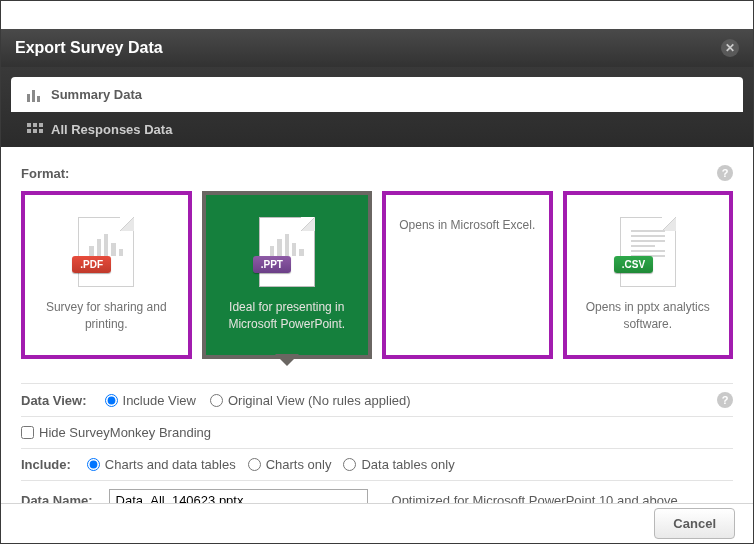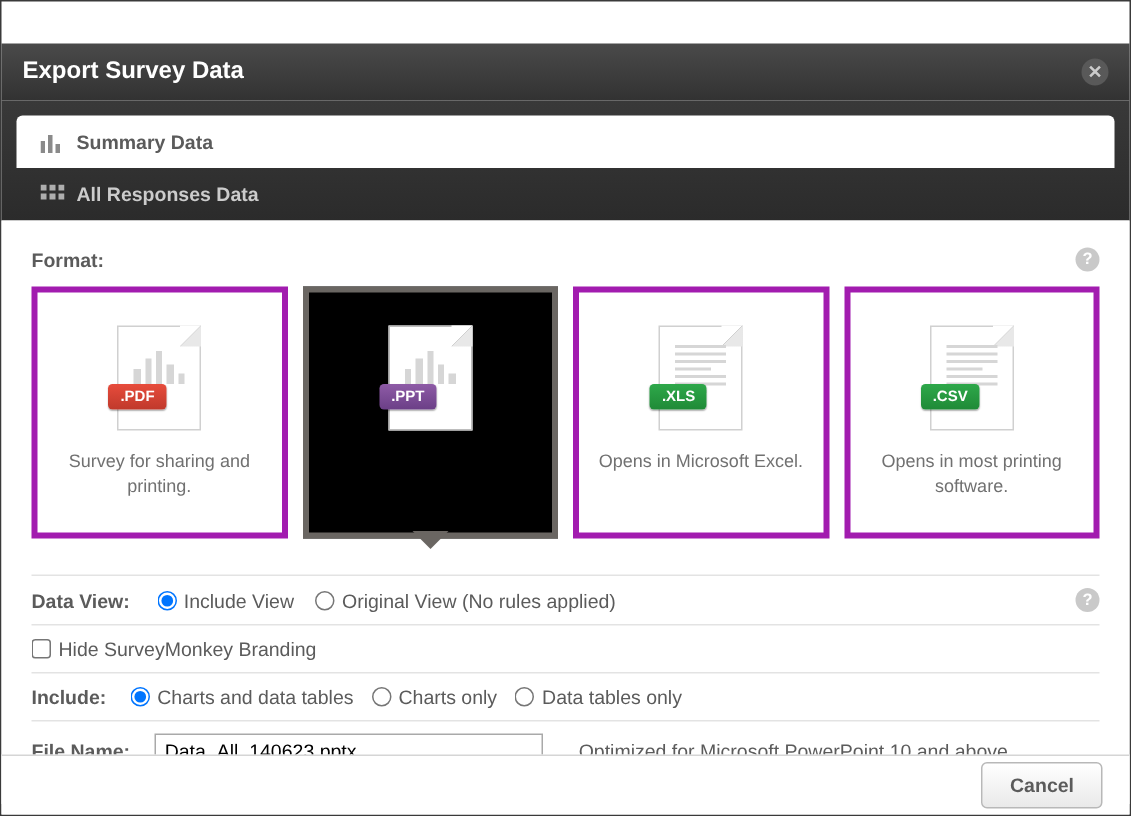--- a/index.html
+++ b/index.html
@@ -11,21 +11,21 @@
 .tabs-container { background: linear-gradient(#393939, #2b2b2b); padding: 10px 10px 0 10px; }
 .tabs { display: flex; gap: 0; flex-direction: column; }
 .tab { padding: 10px 16px; color: #ccc; cursor: pointer; display: flex; align-items: center; gap: 8px; border-top-left-radius: 4px; border-top-right-radius: 4px; font-size: 13px; font-weight: bold; }
 .tab.active { background: #fff; color: #5b5b5b; }
 .tab-icon { display: inline-flex; }
 .content { padding: 18px 20px 16px 20px; background: #fff; }
 .section-label { font-weight: bold; color: #5b5b5b; margin-bottom: 10px; display: flex; justify-content: space-between; align-items: center; }
 .help-icon { width: 16px; height: 16px; border-radius: 50%; background: #c9c9c9; color: #fff; font-size: 11px; display: flex; align-items: center; justify-content: center; font-weight: bold; cursor: pointer; }
 .format-cards { display: flex; gap: 10px; margin-bottom: 24px; }
 .format-card { flex: 1; border: 4px solid #a21caf; background: #fff; padding: 22px 10px 14px 10px; text-align: center; cursor: pointer; position: relative; min-height: 168px; display: flex; flex-direction: column; align-items: center; }
-.format-card.selected { background: #000000; border-color: #6a6662; color: #fff; }
+.format-card.selected { background: #15803d; border-color: #6a6662; color: #fff; }
 .format-card.selected::after { content: ''; position: absolute; bottom: -11px; left: 50%; transform: translateX(-50%); width: 0; height: 0; border-left: 12px solid transparent; border-right: 12px solid transparent; border-top: 12px solid #6a6662; }
 .file-icon { width: 56px; height: 70px; position: relative; margin-bottom: 12px; }
 .file-page { width: 56px; height: 70px; background: #fff; border: 1px solid #d0d0d0; position: relative; }
 .file-page::before { content: ''; position: absolute; top: -1px; right: -1px; width: 14px; height: 14px; background: linear-gradient(135deg, #fff 0 48%, #d0d0d0 50%, #e8e8e8 52% 100%); }
 .format-card.selected .file-page { border-color: #bdbdbd; }
 .file-inner-bars { position: absolute; top: 14px; left: 10px; right: 10px; display: flex; align-items: flex-end; gap: 3px; height: 24px; }
 .file-inner-bars span { background: #d6d6d6; width: 5px; }
 .file-inner-lines { position: absolute; top: 12px; left: 10px; right: 10px; }
 .file-inner-lines div { height: 2px; background: #d6d6d6; margin-bottom: 3px; }
 .file-badge { position: absolute; bottom: 14px; left: -6px; padding: 3px 8px; border-radius: 3px; color: #fff; font-size: 10px; font-weight: bold; box-shadow: 0 1px 1px rgba(0,0,0,0.3); }
@@ -116,56 +116,43 @@
             <div class="file-inner-bars">
                 <span style="height:40%"></span>
                 <span style="height:70%"></span>
                 <span style="height:90%"></span>
                 <span style="height:55%"></span>
                 <span style="height:30%"></span>
               </div>
           </div>
           <div class="file-badge badge-ppt">.PPT</div>
         </div>
+        <div class="card-desc">Ideal for presenting in Microsoft PowerPoint.</div>
       </div>
 
       <div class="format-card">
-        <div class="file-icon">
-          <div class="file-page">
-            <div class="file-inner-lines">
-                <div></div>
-                <div></div>
-                <div></div>
-                <div style="width:70%"></div>
-                <div></div>
-                <div></div>
-                <div style="width:60%"></div>
-              </div>
-          </div>
-          <div class="file-badge badge-xls">.XLS</div>
-        </div>
         <div class="card-desc">Opens in Microsoft Excel.</div>
       </div>
 
       <div class="format-card">
         <div class="file-icon">
           <div class="file-page">
             <div class="file-inner-lines">
                 <div></div>
                 <div></div>
                 <div></div>
                 <div style="width:70%"></div>
                 <div></div>
                 <div></div>
                 <div style="width:60%"></div>
               </div>
           </div>
           <div class="file-badge badge-csv">.CSV</div>
         </div>
-        <div class="card-desc">Opens in most printing software.</div>
+        <div class="card-desc">Opens in pptx analytics software.</div>
       </div>
 
     </div>
 
     <div class="row row-with-help">
       <div style="display:flex; align-items:center; gap:14px;">
         <span class="row-label">Data View:</span>
         <label class="radio-opt">
           <input type="radio" name="dataview" checked="" style="">
           <span>Include View</span>
@@ -195,21 +182,21 @@
         <input type="radio" name="include" style="">
         <span>Charts only</span>
       </label>
       <label class="radio-opt">
         <input type="radio" name="include" style="">
         <span>Data tables only</span>
       </label>
     </div>
 
     <div class="row" style="border-bottom:none;">
-      <span class="row-label">File Name:</span>
+      <span class="row-label">Data Name:</span>
       <input type="text" class="filename-input" value="Data_All_140623.pptx" style="">
       <span class="note-text">Optimized for Microsoft PowerPoint 10 and above.</span>
     </div>
 
   </div>
 
   <div class="footer">
     <button class="btn btn-cancel">Cancel</button>
   </div>
 

